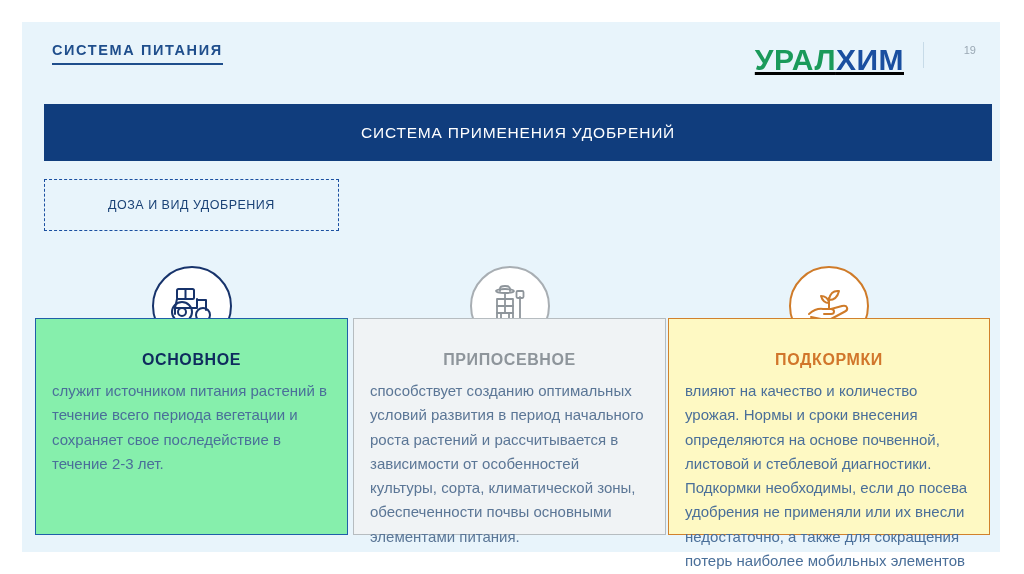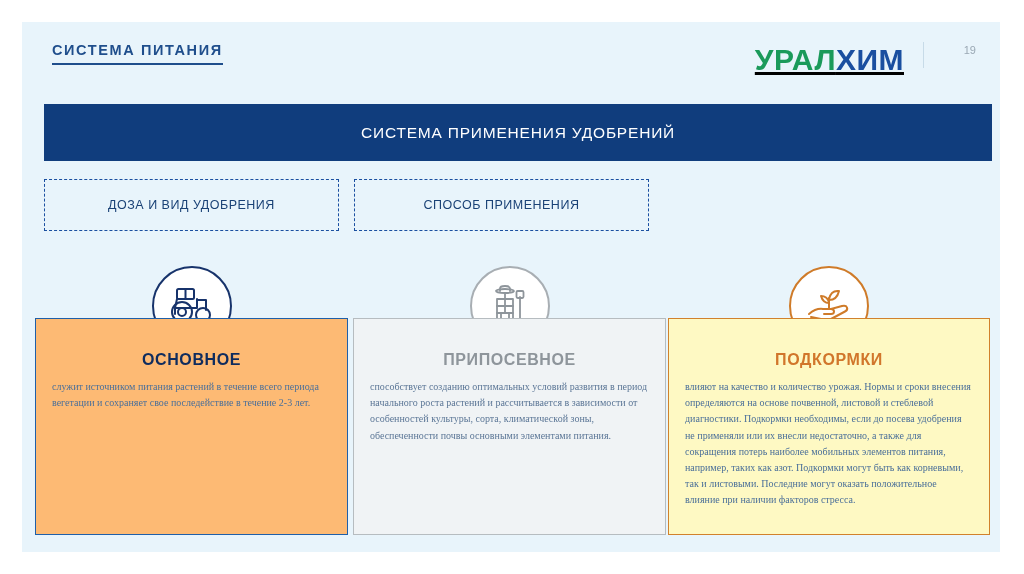--- a/index.html
+++ b/index.html
@@ -119,42 +119,41 @@
 
   
   .col {
     position: absolute;
     top: 318px;
     height: 217px;
     box-sizing: border-box;
     border-width: 1.6px;
     border-style: solid;
   }
-  .col-1 { left: 35px;  width: 313px; background: #fdba74; border-color: #1f5fa8; }
+  .col-1 { left: 35px;  width: 313px; background: #86efac; border-color: #1f5fa8; }
   .col-2 { left: 353px; width: 313px; background: #f0f3f5; border-color: #b6bcc0; }
   .col-3 { left: 668px; width: 322px; background: #fef9c3; border-color: #d1812c; }
 
   .card-title {
     text-align: center;
     font-size: 16px;
     font-weight: bold;
     letter-spacing: 0.6px;
     margin-top: 32px;
   }
   .col-1 .card-title { color: #0f2c5e; }
   .col-2 .card-title { color: #8e959b; }
   .col-3 .card-title { color: #d1762b; }
 
   .card-body {
-    font-size: 10px;
+    font-size: 15px;
     line-height: 1.62;
     color: #4a6f99;
     padding: 0 16px;
     margin-top: 10px;
-    font-family: Liberation Serif, serif;
   }
   .col-2 .card-body { color: #5b7696; }
   .col-3 .card-body { color: #4a6f99; }
 
   
   .icon-circle {
     position: absolute;
     width: 80px;
     height: 80px;
     border-radius: 50%;
@@ -184,23 +183,20 @@
   <div class="logo-sep"></div>
   <div class="page-num">19</div>
 
   <div class="banner">
     <span class="banner-text">СИСТЕМА ПРИМЕНЕНИЯ УДОБРЕНИЙ</span>
   </div>
 
   <div class="dashed-row">
     <div class="dashed-box">
       <span>ДОЗА И ВИД УДОБРЕНИЯ</span>
-    </div>
-    <div class="dashed-box">
-      <span>СПОСОБ ПРИМЕНЕНИЯ</span>
     </div>
   </div>
 
   <div class="icon-circle ic-1">
     <svg width="50" height="40" viewBox="0 0 50 40" fill="none" stroke="#17336b" stroke-width="2" stroke-linecap="round" stroke-linejoin="round">
       <rect x="10" y="3" width="17" height="10" rx="1.5"></rect>
       <line x1="18.5" y1="3" x2="18.5" y2="13"></line>
       <path d="M10 13 L8 22 L30 22 L30 13"></path>
       <path d="M30 14 L39 14 L39 24"></path>
       <circle cx="15" cy="26" r="10"></circle>

